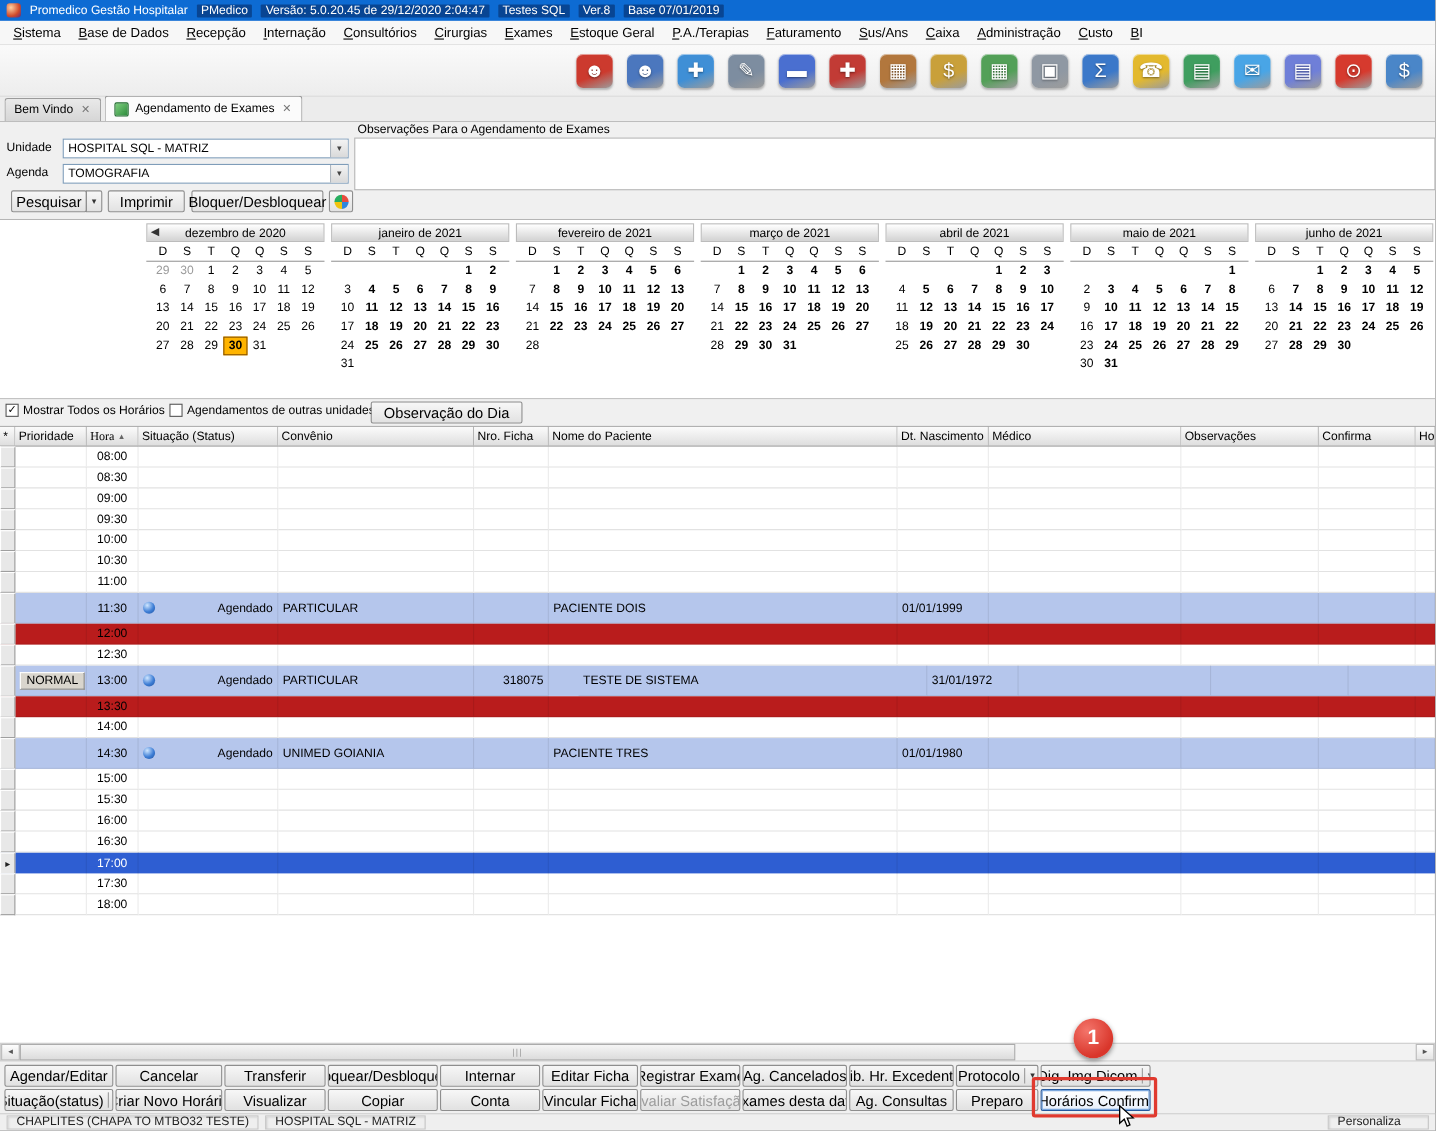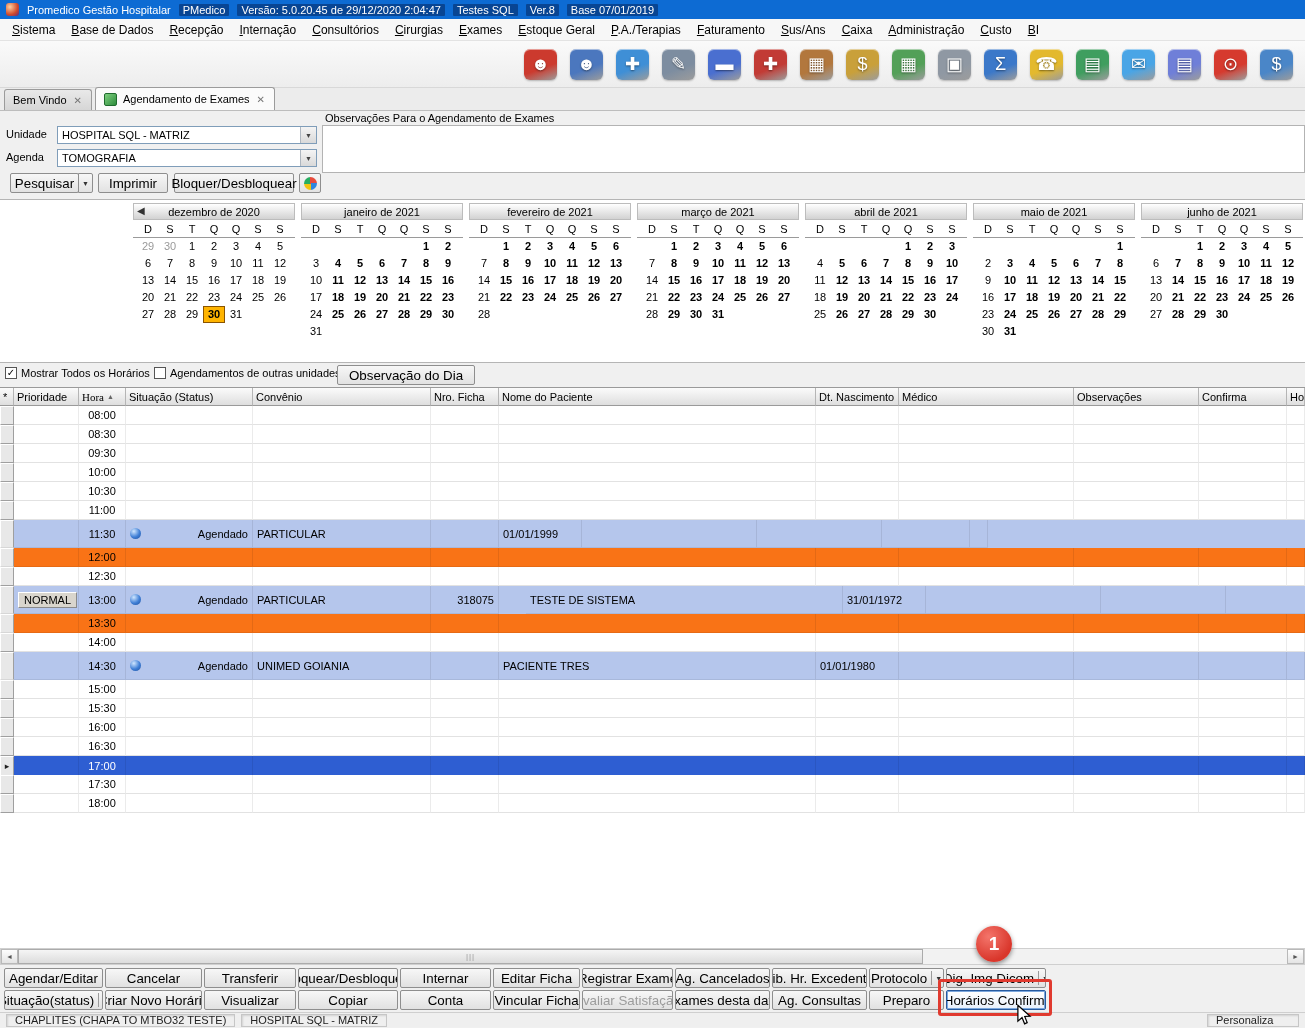--- a/index.html
+++ b/index.html
@@ -63,21 +63,21 @@
   .obs-day-btn{position:absolute;left:337px;top:2px;width:138px;}
   .day-summary{position:absolute;left:820px;top:5px;right:2px;color:#c00000;font-weight:bold;white-space:nowrap;overflow:hidden;}
 
   
   .grid{height:561px;background:#fff;border-top:1px solid #9a9a9a;overflow:hidden;}
   .grid-header{display:flex;height:18px;}
   .gh-cell{background:linear-gradient(#fbfbfb,#dedede);border-right:1px solid #b5b5b5;border-bottom:1px solid #9a9a9a;padding:2px 3px;white-space:nowrap;overflow:hidden;display:flex;align-items:center;gap:3px;}
   .sort-glyph{font-size:7px;color:#666;}
   .grid-row{display:flex;height:19px;}
   .grid-row.appt{height:28px;background:#b5c6ec;}
-  .grid-row.cont{background:#f97316;}
+  .grid-row.cont{background:#b91c1c;}
   .grid-row.selected{background:#2e5ed2;color:#fff;}
   .gc{border-right:1px solid rgba(0,0,0,.08);border-bottom:1px solid #e2e2e2;padding:0 4px;display:flex;align-items:center;white-space:nowrap;overflow:hidden;}
   .grid-row.appt .gc,.grid-row.cont .gc{border-bottom:1px solid rgba(0,0,0,.07);}
   .grid-row.selected .gc{border-bottom:none;}
   .gc.right{justify-content:flex-end;}
   .gc.center{justify-content:center;}
   .gutter{background:#e8e8e8;border:1px solid #fff;border-right:1px solid #9f9f9f;border-bottom:1px solid #9f9f9f;padding:0;display:flex;align-items:center;justify-content:center;color:#222;font-size:9px;}
   .prio{background:#d9d5cd;border:1px solid;border-color:#fff #8a8a8a #8a8a8a #fff;padding:1px 5px;line-height:12px;}
   .status-sphere{width:11px;height:11px;border-radius:50%;background:radial-gradient(circle at 35% 30%,#cfe6ff,#3f7fd6 55%,#1c4f9e);flex:0 0 auto;}
   .situ-cell{justify-content:space-between;}
@@ -711,20 +711,34 @@
           <div class="gc" style="width: 317px; flex: 0 0 317px;"></div>
           <div class="gc" style="width: 83px; flex: 0 0 83px;"></div>
           <div class="gc" style="width: 175px; flex: 0 0 175px;"></div>
           <div class="gc" style="width: 125px; flex: 0 0 125px;"></div>
           <div class="gc" style="width: 88px; flex: 0 0 88px;"></div>
           <div class="gc" style="width: 18px; flex: 0 0 18px;"></div>
         </div>
         <div class="grid-row">
           <div class="gc gutter" style="width: 14px; flex: 0 0 14px;"></div>
           <div class="gc" style="width: 65px; flex: 0 0 65px;"></div>
+          <div class="gc center" style="width: 47px; flex: 0 0 47px;">09:00</div>
+          <div class="gc situ-cell" style="width: 127px; flex: 0 0 127px;"></div>
+          <div class="gc" style="width: 178px; flex: 0 0 178px;"></div>
+          <div class="gc right" style="width: 68px; flex: 0 0 68px;"></div>
+          <div class="gc" style="width: 317px; flex: 0 0 317px;"></div>
+          <div class="gc" style="width: 83px; flex: 0 0 83px;"></div>
+          <div class="gc" style="width: 175px; flex: 0 0 175px;"></div>
+          <div class="gc" style="width: 125px; flex: 0 0 125px;"></div>
+          <div class="gc" style="width: 88px; flex: 0 0 88px;"></div>
+          <div class="gc" style="width: 18px; flex: 0 0 18px;"></div>
+        </div>
+        <div class="grid-row">
+          <div class="gc gutter" style="width: 14px; flex: 0 0 14px;"></div>
+          <div class="gc" style="width: 65px; flex: 0 0 65px;"></div>
           <div class="gc center" style="width: 47px; flex: 0 0 47px;">09:30</div>
           <div class="gc situ-cell" style="width: 127px; flex: 0 0 127px;"></div>
           <div class="gc" style="width: 178px; flex: 0 0 178px;"></div>
           <div class="gc right" style="width: 68px; flex: 0 0 68px;"></div>
           <div class="gc" style="width: 317px; flex: 0 0 317px;"></div>
           <div class="gc" style="width: 83px; flex: 0 0 83px;"></div>
           <div class="gc" style="width: 175px; flex: 0 0 175px;"></div>
           <div class="gc" style="width: 125px; flex: 0 0 125px;"></div>
           <div class="gc" style="width: 88px; flex: 0 0 88px;"></div>
           <div class="gc" style="width: 18px; flex: 0 0 18px;"></div>
@@ -774,20 +788,21 @@
         <div class="grid-row appt">
           <div class="gc gutter" style="width: 14px; flex: 0 0 14px;"></div>
           <div class="gc" style="width: 65px; flex: 0 0 65px;"></div>
           <div class="gc center" style="width: 47px; flex: 0 0 47px;">11:30</div>
           <div class="gc situ-cell" style="width: 127px; flex: 0 0 127px;">
             <span class="status-sphere"></span>
             <span>Agendado</span>
           </div>
           <div class="gc" style="width: 178px; flex: 0 0 178px;">PARTICULAR</div>
           <div class="gc right" style="width: 68px; flex: 0 0 68px;"></div>
+          <div class="gc" style="width: 317px; flex: 0 0 317px;">PACIENTE DOIS</div>
           <div class="gc" style="width: 83px; flex: 0 0 83px;">01/01/1999</div>
           <div class="gc" style="width: 175px; flex: 0 0 175px;"></div>
           <div class="gc" style="width: 125px; flex: 0 0 125px;"></div>
           <div class="gc" style="width: 88px; flex: 0 0 88px;"></div>
           <div class="gc" style="width: 18px; flex: 0 0 18px;"></div>
         </div>
         <div class="grid-row cont">
           <div class="gc gutter" style="width: 14px; flex: 0 0 14px;"></div>
           <div class="gc" style="width: 65px; flex: 0 0 65px;"></div>
           <div class="gc center" style="width: 47px; flex: 0 0 47px;">12:00</div>

